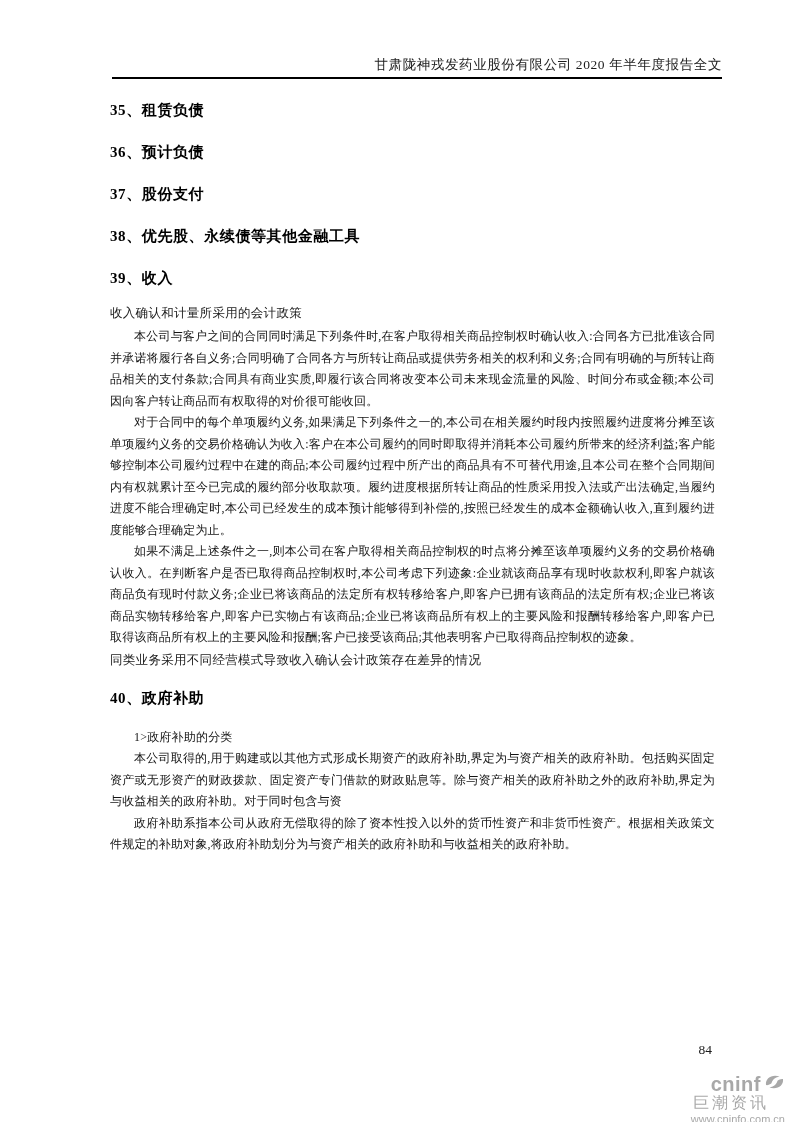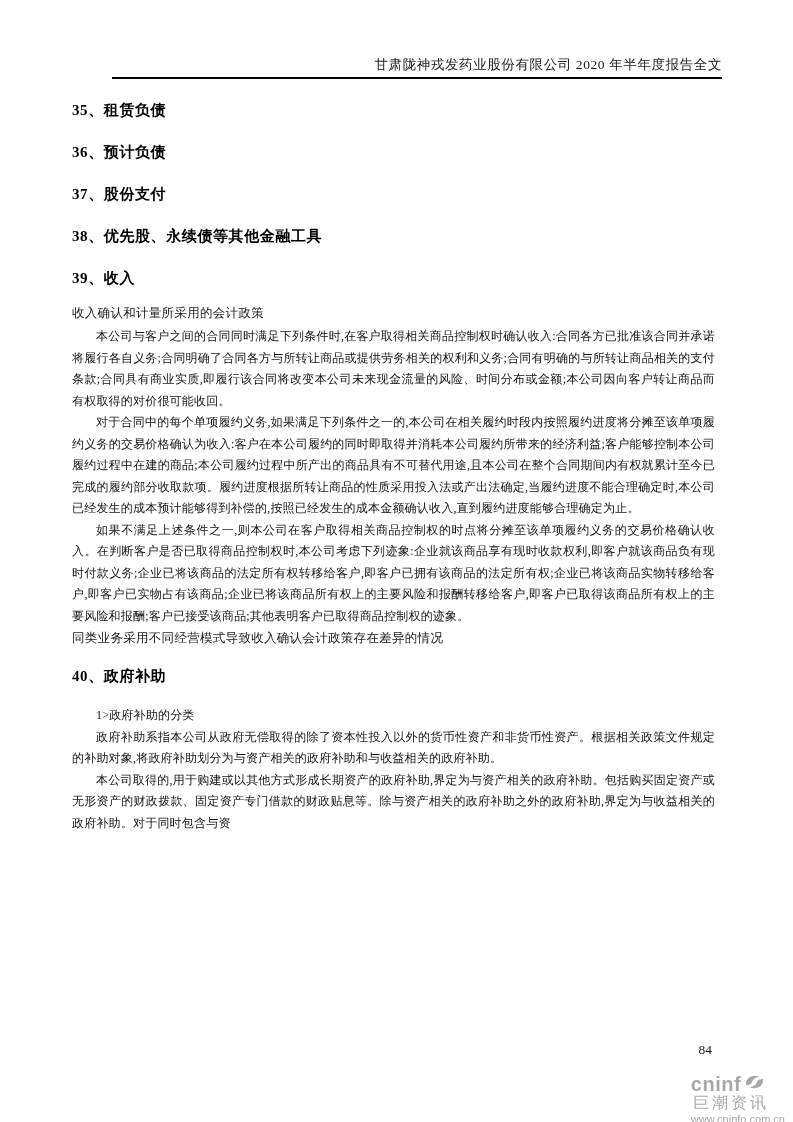--- a/index.html
+++ b/index.html
@@ -17,21 +17,21 @@
     line-height:17px;
     color:#1c1c1c;
     letter-spacing:.6px;
   }
   .header-rule{
     margin-top:4px;
     border:0;
     border-bottom:2px solid #000;
     height:0;
   }
-  .content{padding:0 78px 0 72px;}
+  .content{padding:0 78px 0 72px;margin-left:38px;}
   h2.sec{
     font-size:15px;
     font-weight:bold;
     line-height:20px;
     margin:22px 0 0 0;
     letter-spacing:.6px;
     color:#000;
   }
   h2.sec.first{margin-top:21px;}
   .note{
@@ -64,21 +64,21 @@
     position:absolute;
     right:8px;
     top:1074px;
     text-align:right;
     color:#a8a8a8;
     line-height:1;
   }
   .brand-row{
     display:flex;
     align-items:center;
-    justify-content:flex-start;
+    justify-content:flex-end;
     gap:1px;
   }
   .brand-text{
     font-family:"Liberation Sans","DejaVu Sans",sans-serif;
     font-weight:bold;
     font-size:20px;
     letter-spacing:.5px;
     color:#a8a8a8;
   }
   .brand-icon{display:inline-block;margin-left:2px;}
@@ -118,22 +118,22 @@
 
     <p class="para">本公司与客户之间的合同同时满足下列条件时,在客户取得相关商品控制权时确认收入:合同各方已批准该合同并承诺将履行各自义务;合同明确了合同各方与所转让商品或提供劳务相关的权利和义务;合同有明确的与所转让商品相关的支付条款;合同具有商业实质,即履行该合同将改变本公司未来现金流量的风险、时间分布或金额;本公司因向客户转让商品而有权取得的对价很可能收回。</p>
     <p class="para">对于合同中的每个单项履约义务,如果满足下列条件之一的,本公司在相关履约时段内按照履约进度将分摊至该单项履约义务的交易价格确认为收入:客户在本公司履约的同时即取得并消耗本公司履约所带来的经济利益;客户能够控制本公司履约过程中在建的商品;本公司履约过程中所产出的商品具有不可替代用途,且本公司在整个合同期间内有权就累计至今已完成的履约部分收取款项。履约进度根据所转让商品的性质采用投入法或产出法确定,当履约进度不能合理确定时,本公司已经发生的成本预计能够得到补偿的,按照已经发生的成本金额确认收入,直到履约进度能够合理确定为止。</p>
     <p class="para">如果不满足上述条件之一,则本公司在客户取得相关商品控制权的时点将分摊至该单项履约义务的交易价格确认收入。在判断客户是否已取得商品控制权时,本公司考虑下列迹象:企业就该商品享有现时收款权利,即客户就该商品负有现时付款义务;企业已将该商品的法定所有权转移给客户,即客户已拥有该商品的法定所有权;企业已将该商品实物转移给客户,即客户已实物占有该商品;企业已将该商品所有权上的主要风险和报酬转移给客户,即客户已取得该商品所有权上的主要风险和报酬;客户已接受该商品;其他表明客户已取得商品控制权的迹象。</p>
 
     <div class="note note-diff">同类业务采用不同经营模式导致收入确认会计政策存在差异的情况</div>
 
     <h2 class="sec s40">40、政府补助</h2>
 
     <p class="para mt19">1&gt;政府补助的分类</p>
+    <p class="para">本公司取得的,用于购建或以其他方式形成长期资产的政府补助,界定为与资产相关的政府补助。包括购买固定资产或无形资产的财政拨款、固定资产专门借款的财政贴息等。除与资产相关的政府补助之外的政府补助,界定为与收益相关的政府补助。对于同时包含与资</p>
     <p class="para">政府补助系指本公司从政府无偿取得的除了资本性投入以外的货币性资产和非货币性资产。根据相关政策文件规定的补助对象,将政府补助划分为与资产相关的政府补助和与收益相关的政府补助。</p>
-    <p class="para">本公司取得的,用于购建或以其他方式形成长期资产的政府补助,界定为与资产相关的政府补助。包括购买固定资产或无形资产的财政拨款、固定资产专门借款的财政贴息等。除与资产相关的政府补助之外的政府补助,界定为与收益相关的政府补助。对于同时包含与资</p>
 
   </div>
 
   <div class="page-num">84</div>
 
   <div class="brandmark">
     <div class="brand-row">
       <span class="brand-text">cninf</span>
       <span class="brand-icon">
         <svg width="21" height="17" viewBox="0 0 24 20" aria-hidden="true">

